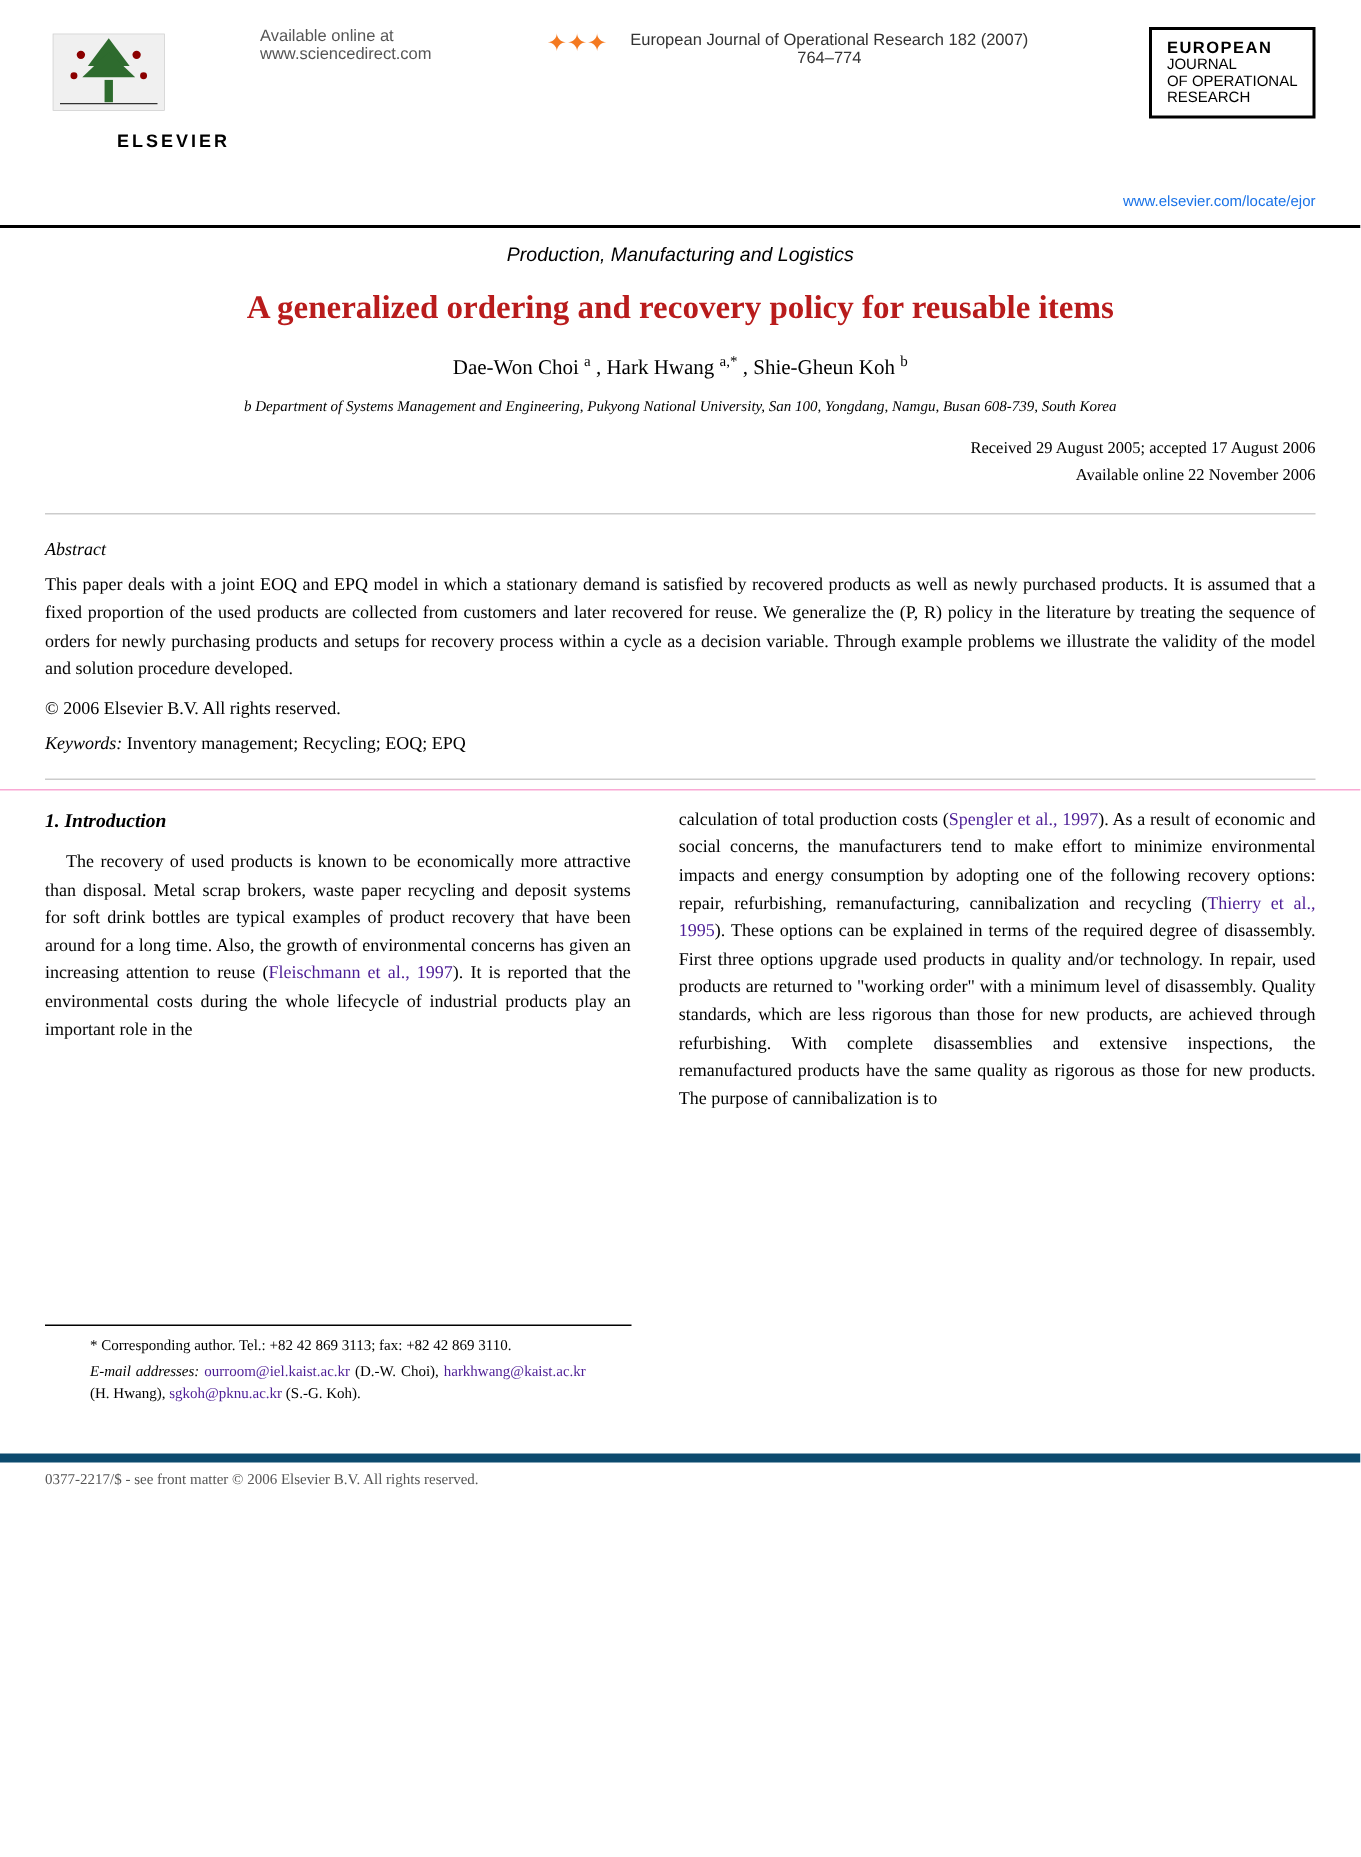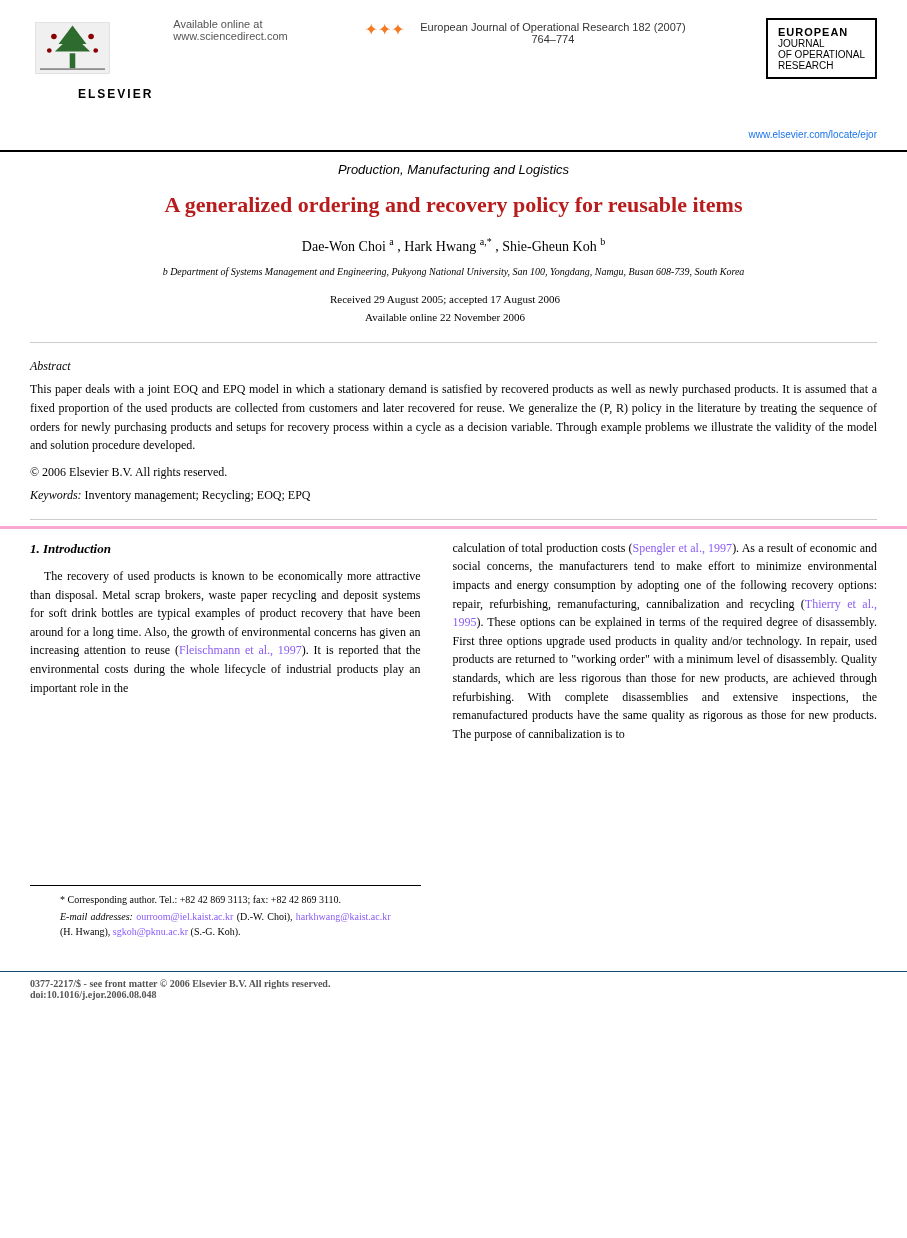--- a/index.html
+++ b/index.html
@@ -158,21 +158,21 @@
       text-align: center;
       font-size: 10px;
       padding: 6px 60px;
       font-style: italic;
       line-height: 1.5;
       color: #000;
     }
 
     
     .dates {
-      text-align: center;
+      text-align: right;
       font-size: 11px;
       padding: 6px 30px 10px 13px;
       color: #000;
       line-height: 1.6;
     }
 
     
     .divider {
       border: none;
       border-top: 1px solid #ccc;
@@ -208,21 +208,21 @@
 
     .keywords-label {
       font-style: italic;
     }
 
     
     .body-columns {
       display: flex;
       gap: 0;
       padding: 10px 30px 20px 30px;
-      border-top: 3px solid #f9a8d4;
+      border-top: 1px solid #f9a8d4;
       margin-top: 6px;
     }
 
     .col-left {
       width: 48%;
       padding-right: 16px;
       font-size: 12px;
       line-height: 1.55;
       text-align: justify;
     }
@@ -246,44 +246,43 @@
     .body-para {
       margin-bottom: 8px;
       text-indent: 14px;
     }
 
     .body-para:first-of-type {
       text-indent: 0;
     }
 
     .link-text {
-      color: #8b5cf6;
+      color: #4c1d95;
       text-decoration: none;
     }
 
     
     .footnote-area {
       padding: 6px 30px 0 30px;
       border-top: 1px solid #000;
       font-size: 10px;
       line-height: 1.5;
     }
 
     .footnote-line {
       margin-bottom: 2px;
     }
 
     
     .bottom-bar {
       padding: 6px 30px 4px 30px;
       font-size: 10px;
       color: #555;
-      border-top: 1px solid #0c4a6e;
+      border-top: 6px solid #0c4a6e;
       margin-top: 10px;
-      font-weight: bold;
     }
 
     
     .elsevier-emblem {
       width: 85px;
       height: 65px;
     }
 
     
     .sd-stars {
@@ -406,16 +405,15 @@
     <div class="col-right">
       <div class="body-para">
         calculation of total production costs (<a class="link-text">Spengler et al., 1997</a>). As a result of economic and social concerns, the manufacturers tend to make effort to minimize environmental impacts and energy consumption by adopting one of the following recovery options: repair, refurbishing, remanufacturing, cannibalization and recycling (<a class="link-text">Thierry et al., 1995</a>). These options can be explained in terms of the required degree of disassembly. First three options upgrade used products in quality and/or technology. In repair, used products are returned to "working order" with a minimum level of disassembly. Quality standards, which are less rigorous than those for new products, are achieved through refurbishing. With complete disassemblies and extensive inspections, the remanufactured products have the same quality as rigorous as those for new products. The purpose of cannibalization is to
       </div>
     </div>
 
   </div>
 
   <div class="bottom-bar">
     <div>0377-2217/$ - see front matter © 2006 Elsevier B.V. All rights reserved.</div>
-    <div>doi:10.1016/j.ejor.2006.08.048</div>
   </div>
 
 </div>
 
 </body></html>

